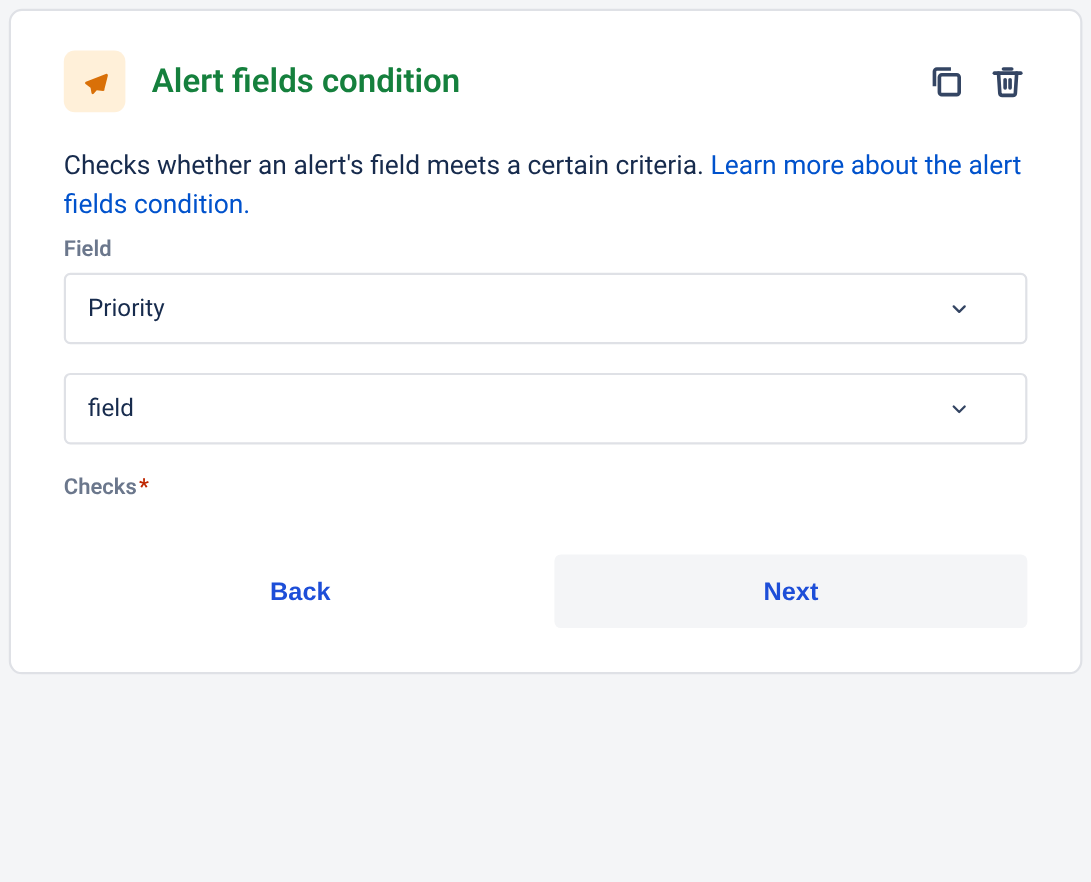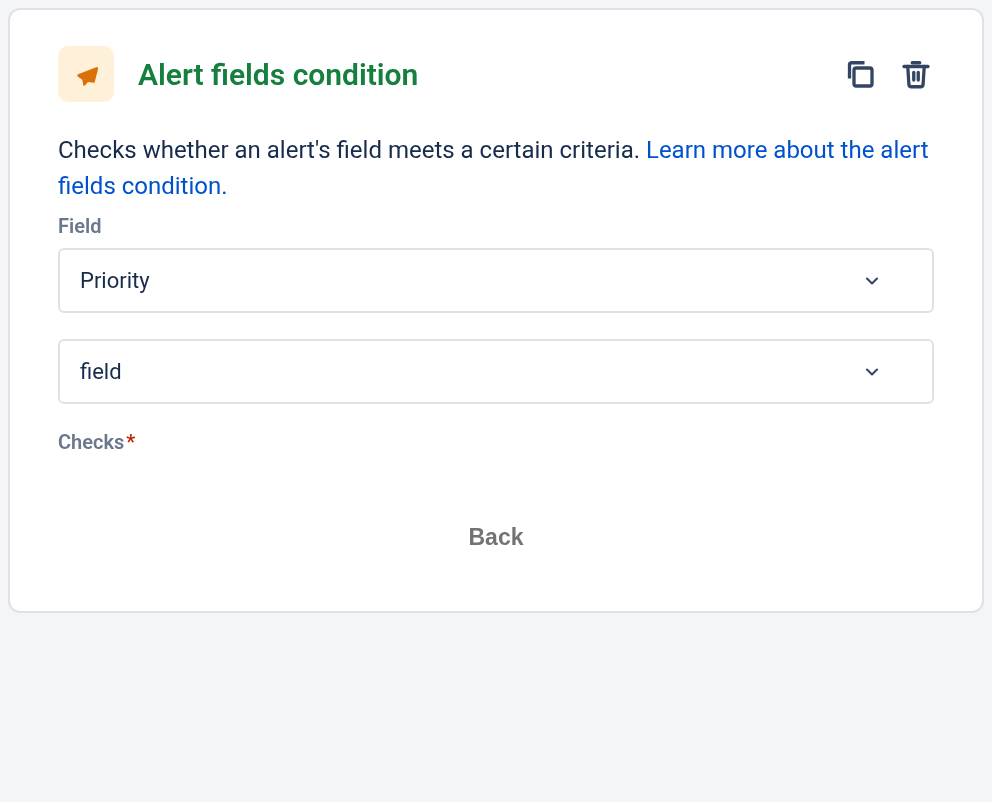--- a/index.html
+++ b/index.html
@@ -97,21 +97,21 @@
     }
     .footer-row {
       display: flex;
       gap: 16px;
       margin-top: 50px;
     }
     .btn {
       flex: 1;
       font-size: 23px;
       font-weight: 600;
-      color: #737373;
+      color: #1d4ed8;
       border: none;
       background: transparent;
       padding: 20px 0;
       border-radius: 6px;
       cursor: pointer;
       text-align: center;
     }
     .btn.secondary { background: #F4F5F7; }
     svg { display: block; }
   </style>
@@ -178,15 +178,16 @@
   </div>
 
   <div class="field-group">
     <label class="field-label">
       <span>Checks</span><span class="required-star">*</span>
     </label>
   </div>
 
   <div class="footer-row">
     <button class="btn">Back</button>
+    <button class="btn secondary">Next</button>
   </div>
 
 </div>
 
 </body></html>

